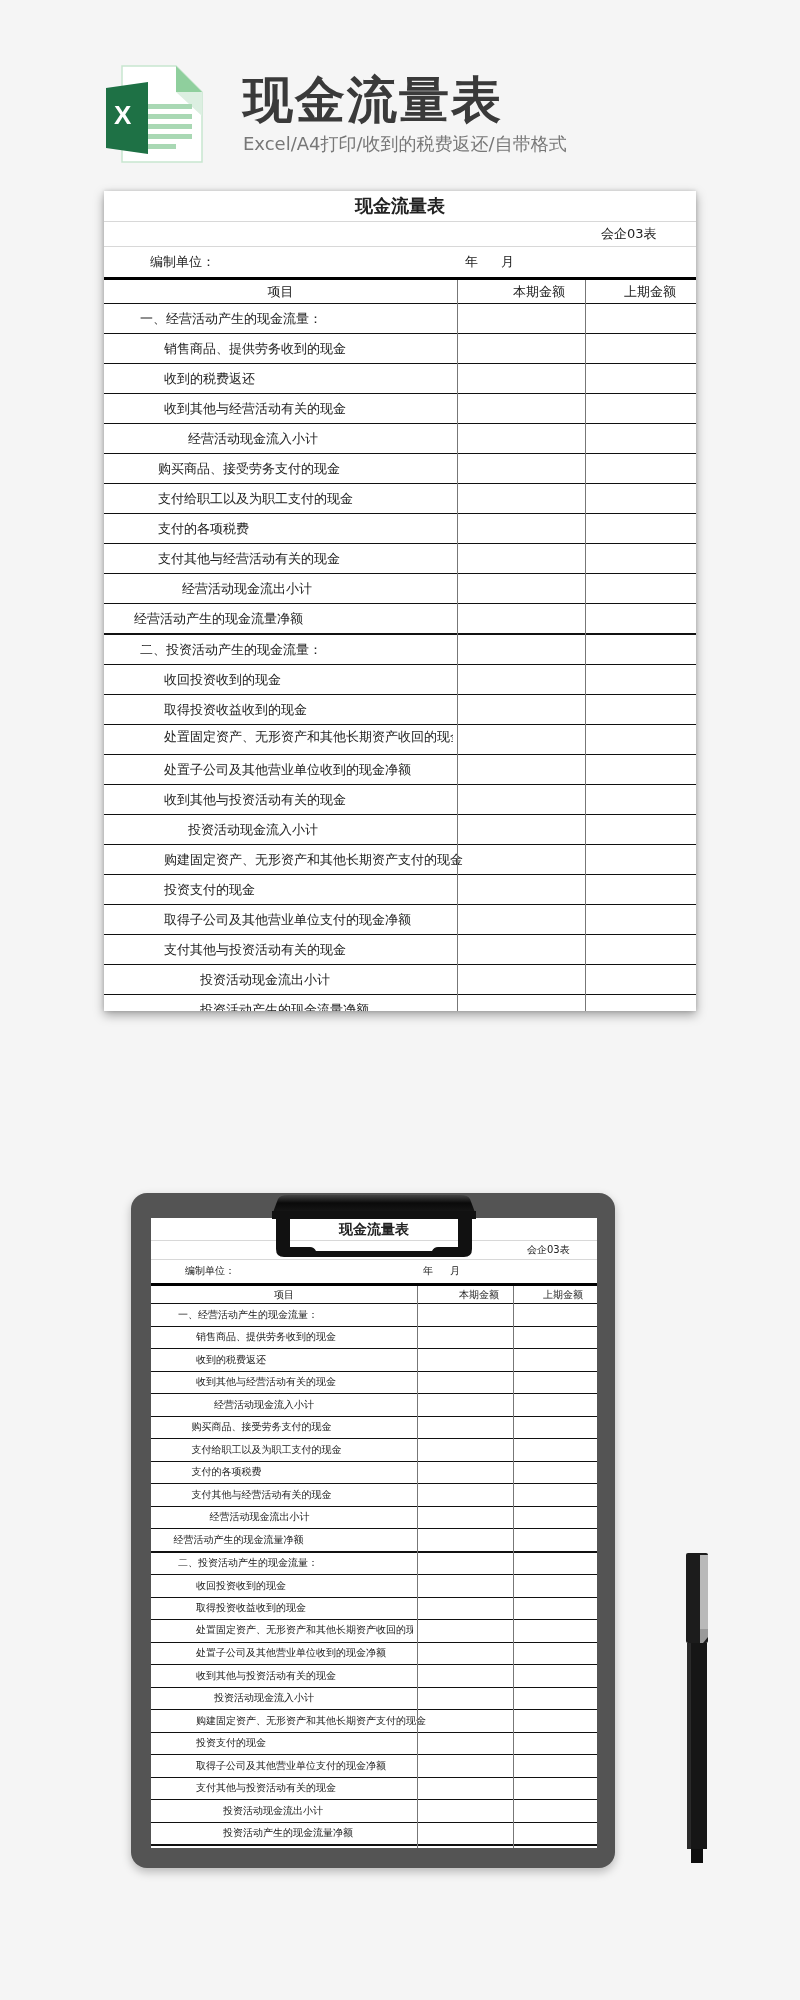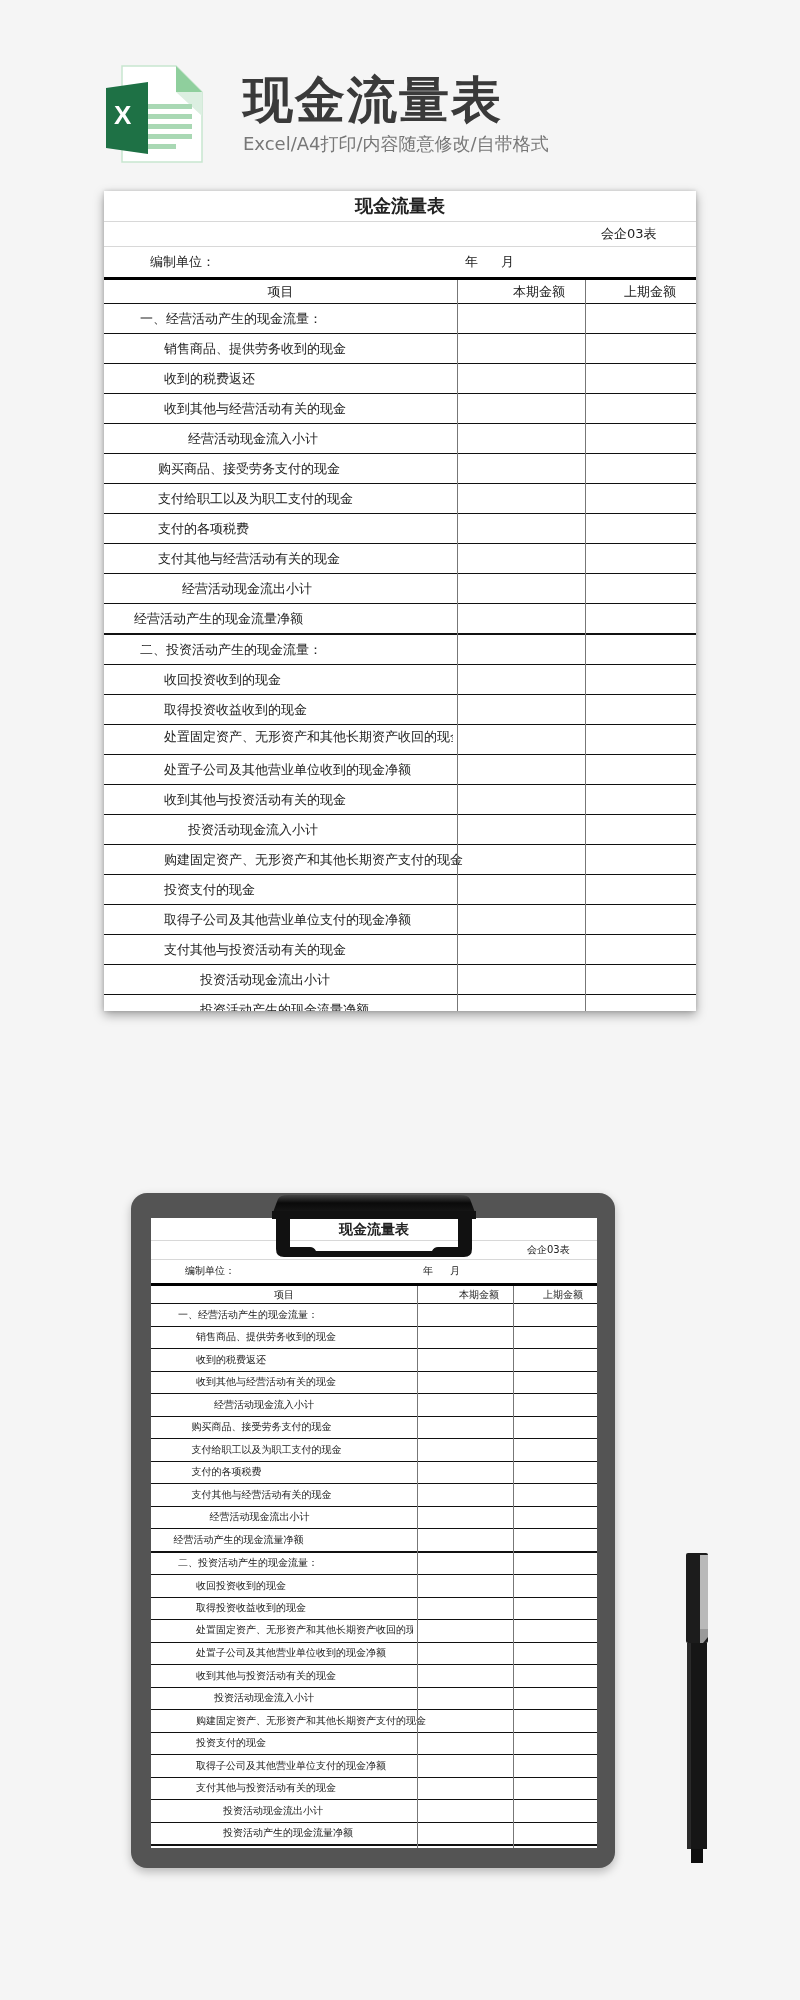--- a/index.html
+++ b/index.html
@@ -50,21 +50,21 @@
     <rect x="44" y="40" width="44" height="5" fill="#a9d8b4"></rect>
     <rect x="44" y="50" width="44" height="5" fill="#a9d8b4"></rect>
     <rect x="44" y="60" width="44" height="5" fill="#a9d8b4"></rect>
     <rect x="44" y="70" width="44" height="5" fill="#a9d8b4"></rect>
     <rect x="44" y="80" width="28" height="5" fill="#a9d8b4"></rect>
     <path d="M2 24 L44 18 V90 L2 84 Z" fill="#1e7145"></path>
   </svg>
   <span style="position:absolute;left:10px;top:36px;color:#fff;font-weight:bold;font-size:26px;font-family:'Liberation Sans',sans-serif;">X</span>
 </div>
 <div class="hdr-title">现金流量表</div>
-<div class="hdr-sub">Excel/A4打印/内容随意修改/自带格式</div>
+<div class="hdr-sub">Excel/A4打印/收到的税费返还/自带格式</div>
 
 <div class="sheet sheet-top" id="sheetTop">
     <div class="row title light-line" style="top:0;height:30px;line-height:30px;font-size:18px;">现金流量表</div>
     <div class="row light-line" style="top:30px;height:25px;">
       <span class="cell" style="left:497px;font-size:13px;">会企03表</span>
     </div>
     <div class="row" style="top:55px;height:31px;">
       <span class="cell" style="left:46px;font-size:13px;">编制单位：</span>
       <span class="cell" style="left:361px;font-size:13px;">年</span>
       <span class="cell" style="left:397px;font-size:13px;">月</span>

